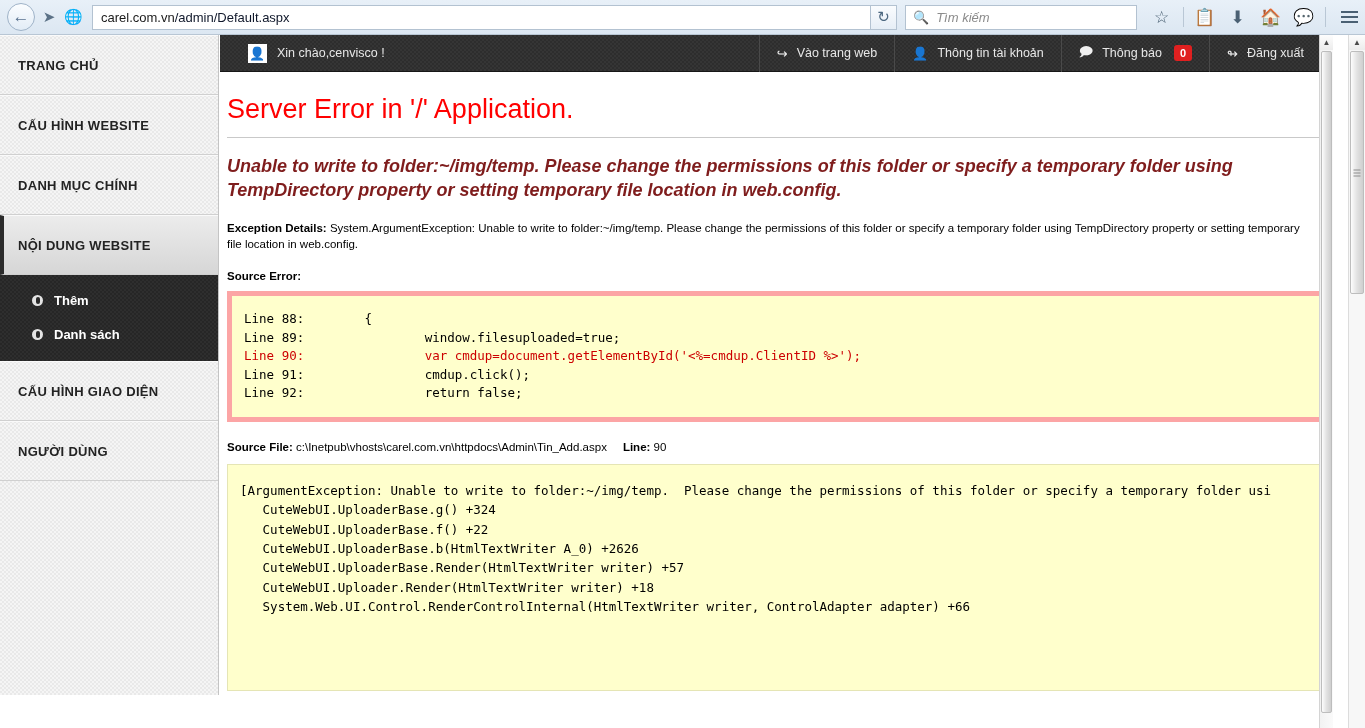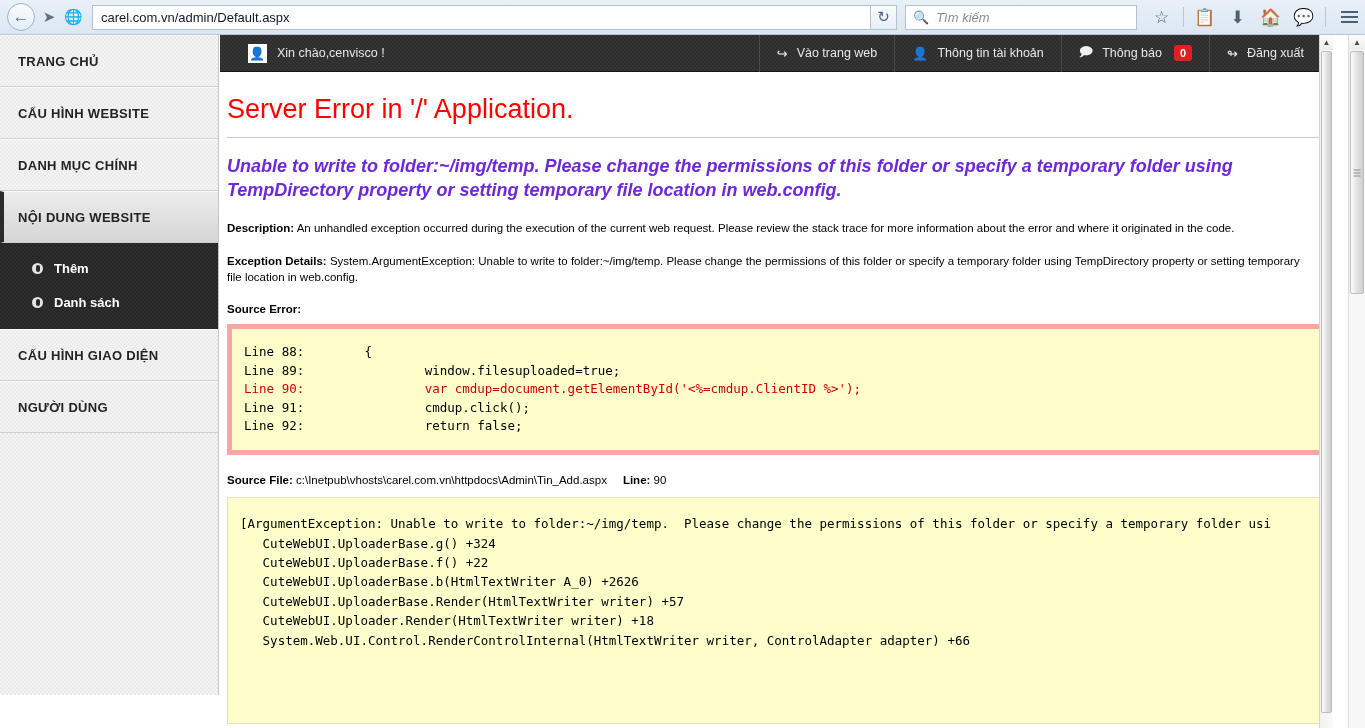--- a/index.html
+++ b/index.html
@@ -90,21 +90,21 @@
     width: 219px; height: 660px;
     background-color: #e9e9e9;
     background-image:
       linear-gradient(45deg, rgba(255,255,255,.55) 25%, transparent 25%, transparent 75%, rgba(255,255,255,.55) 75%),
       linear-gradient(45deg, rgba(255,255,255,.55) 25%, transparent 25%, transparent 75%, rgba(255,255,255,.55) 75%);
     background-size: 4px 4px;
     background-position: 0 0, 2px 2px;
     border-right: 1px solid #c4c4c4;
   }
   .side-item {
-    height: 52px; display: flex; align-items: center;
+    height: 60px; display: flex; align-items: center;
     padding-left: 18px;
     font-size: 13px; font-weight: bold; letter-spacing: .3px;
     color: #232323;
     border-bottom: 1px solid #d0d0d0;
     border-top: 1px solid #fafafa;
   }
   .side-item.active {
     background: linear-gradient(to bottom, #ececec, #d6d6d6);
     border-left: 4px solid #2b2b2b;
     padding-left: 14px;
@@ -174,21 +174,21 @@
   
   .doc { padding: 0 0 0 0; position: relative; width: 1113px; }
   .doc-inner { padding: 0 8px 0 7px; }
   .err-title {
     color: #ff0000; font-size: 27px; font-weight: normal;
     font-family: "Liberation Sans", sans-serif;
     margin: 22px 0 0 0; padding-bottom: 12px;
     border-bottom: 1px solid #c9c9c9;
   }
   .err-msg {
-    color: #6d28d9; font-size: 18px;
+    color: #7f1d1d; font-size: 18px;
     font-style: italic; font-weight: bold;
     line-height: 1.32; margin: 17px 0 0 0;
     max-width: 1085px;
   }
   .para {
     font-size: 11.5px; color: #000000;
     margin-top: 17px; line-height: 1.42; max-width: 1075px;
   }
   .para b { font-weight: bold; }
   .sec-h { font-size: 11.5px; font-weight: bold; margin-top: 18px; }
@@ -336,24 +336,20 @@
       <div class="tb-end"></div>
     </div>
 
     <div class="doc">
       <div class="doc-inner">
 
         <h1 class="err-title">Server Error in '/' Application.</h1>
 
         <div class="err-msg">Unable to write to folder:~/img/temp.  Please change the permissions of this folder or specify a temporary folder using TempDirectory property or setting temporary file location in web.config.</div>
 
-        <div class="para">
-          <b>Description:</b>
-          <span>An unhandled exception occurred during the execution of the current web request. Please review the stack trace for more information about the error and where it originated in the code.</span>
-        </div>
 
         <div class="para">
           <b>Exception Details:</b>
           <span>System.ArgumentException: Unable to write to folder:~/img/temp.  Please change the permissions of this folder or specify a temporary folder using TempDirectory property or setting temporary file location in web.config.</span>
         </div>
 
         <div class="sec-h">Source Error:</div>
 
         <div class="codebox"><div><span>Line 88:</span><span>        {</span></div><div><span>Line 89:</span><span>                window.filesuploaded=true;</span></div><div class="hl"><span>Line 90:</span><span>                var cmdup=document.getElementById('&lt;%=cmdup.ClientID %&gt;');</span></div><div><span>Line 91:</span><span>                cmdup.click();</span></div><div><span>Line 92:</span><span>                return false;</span></div></div>
 

